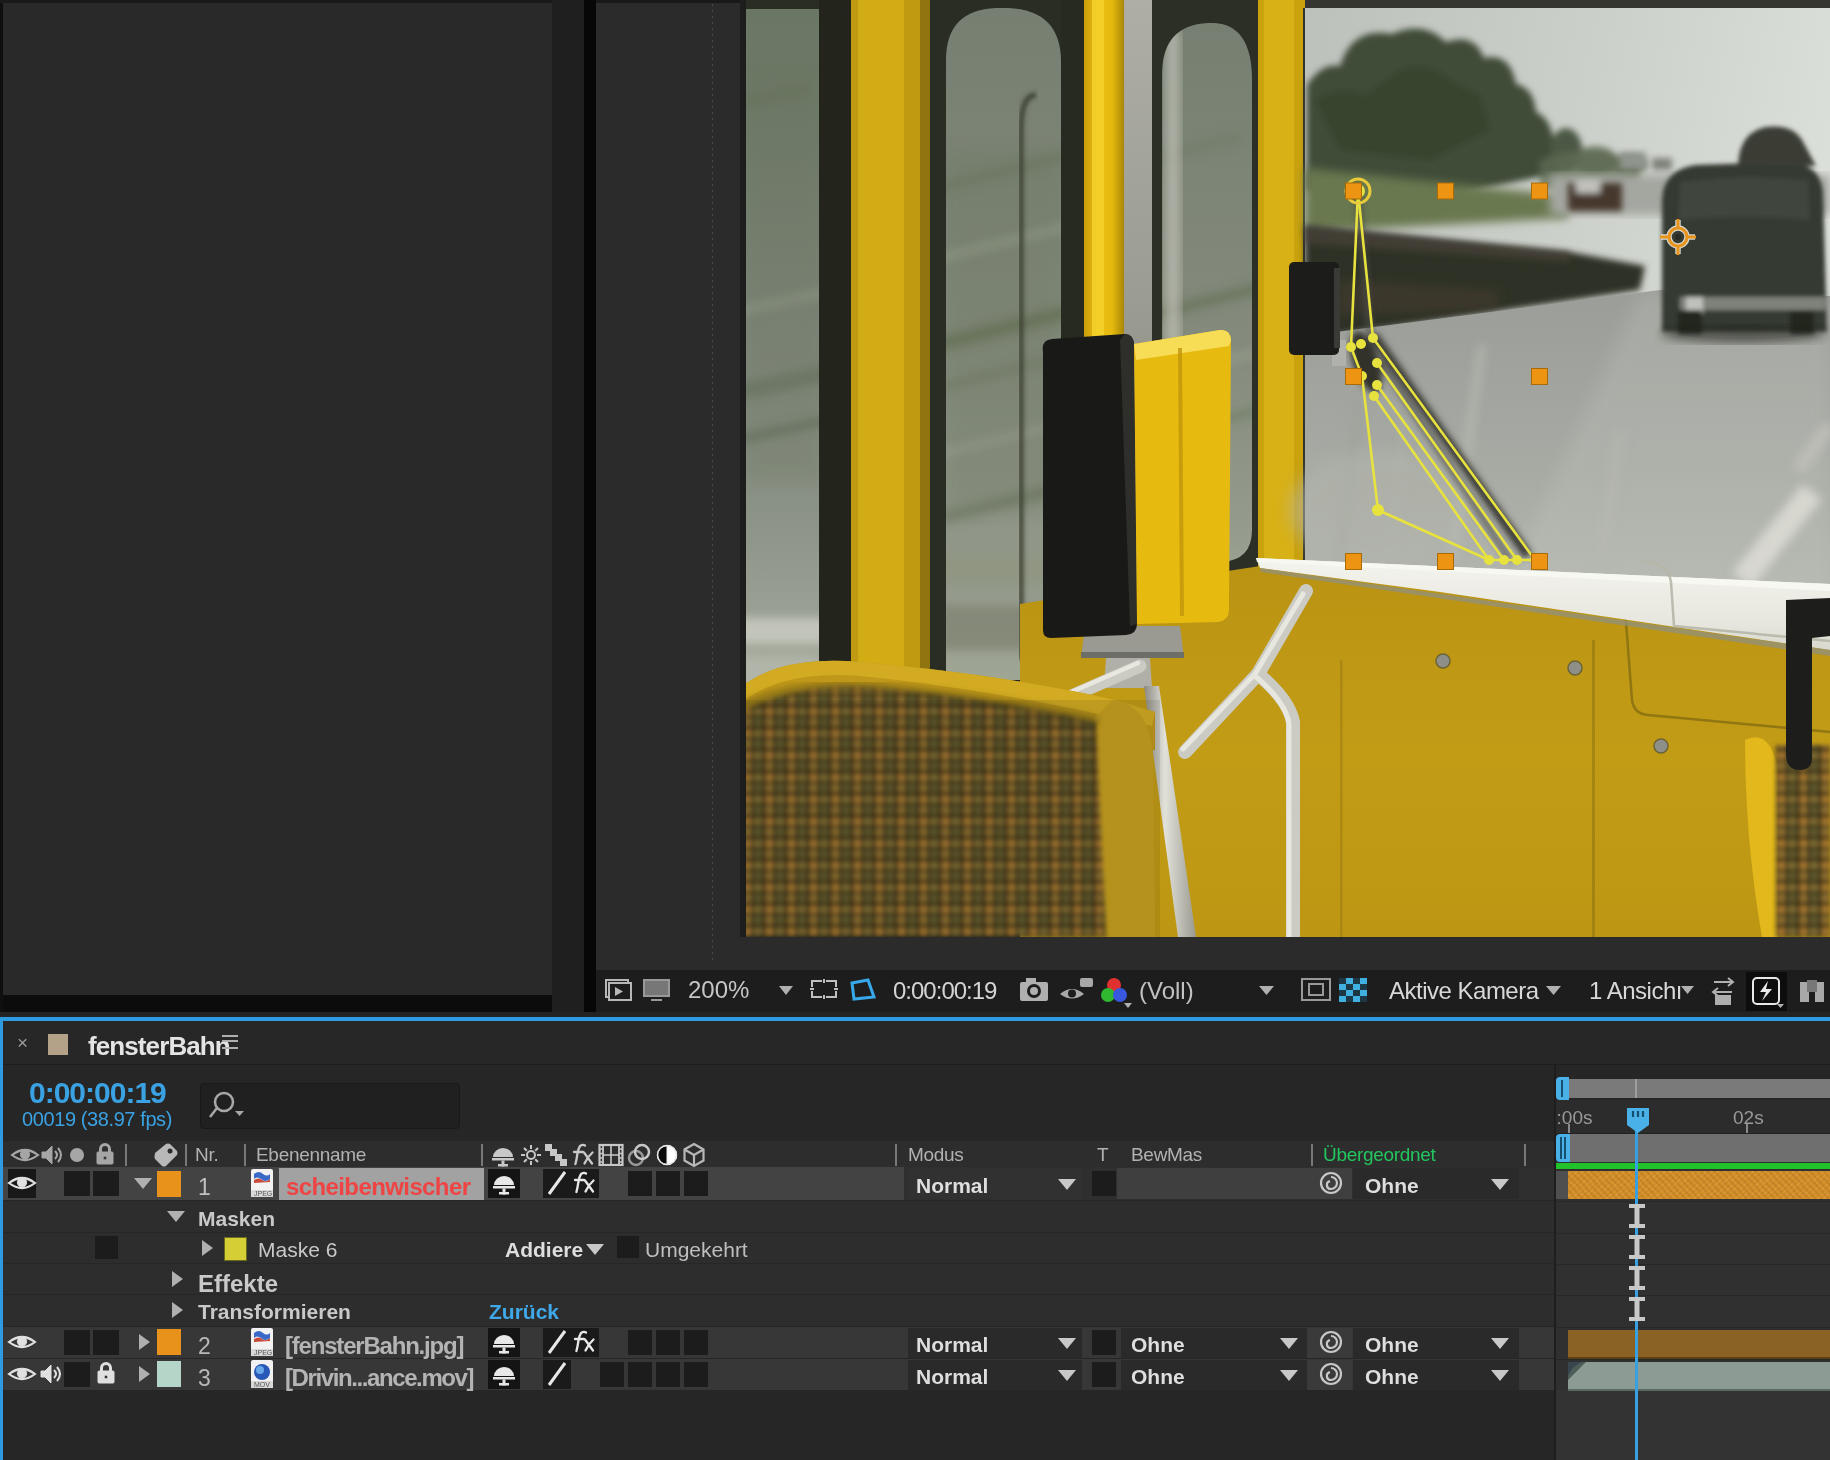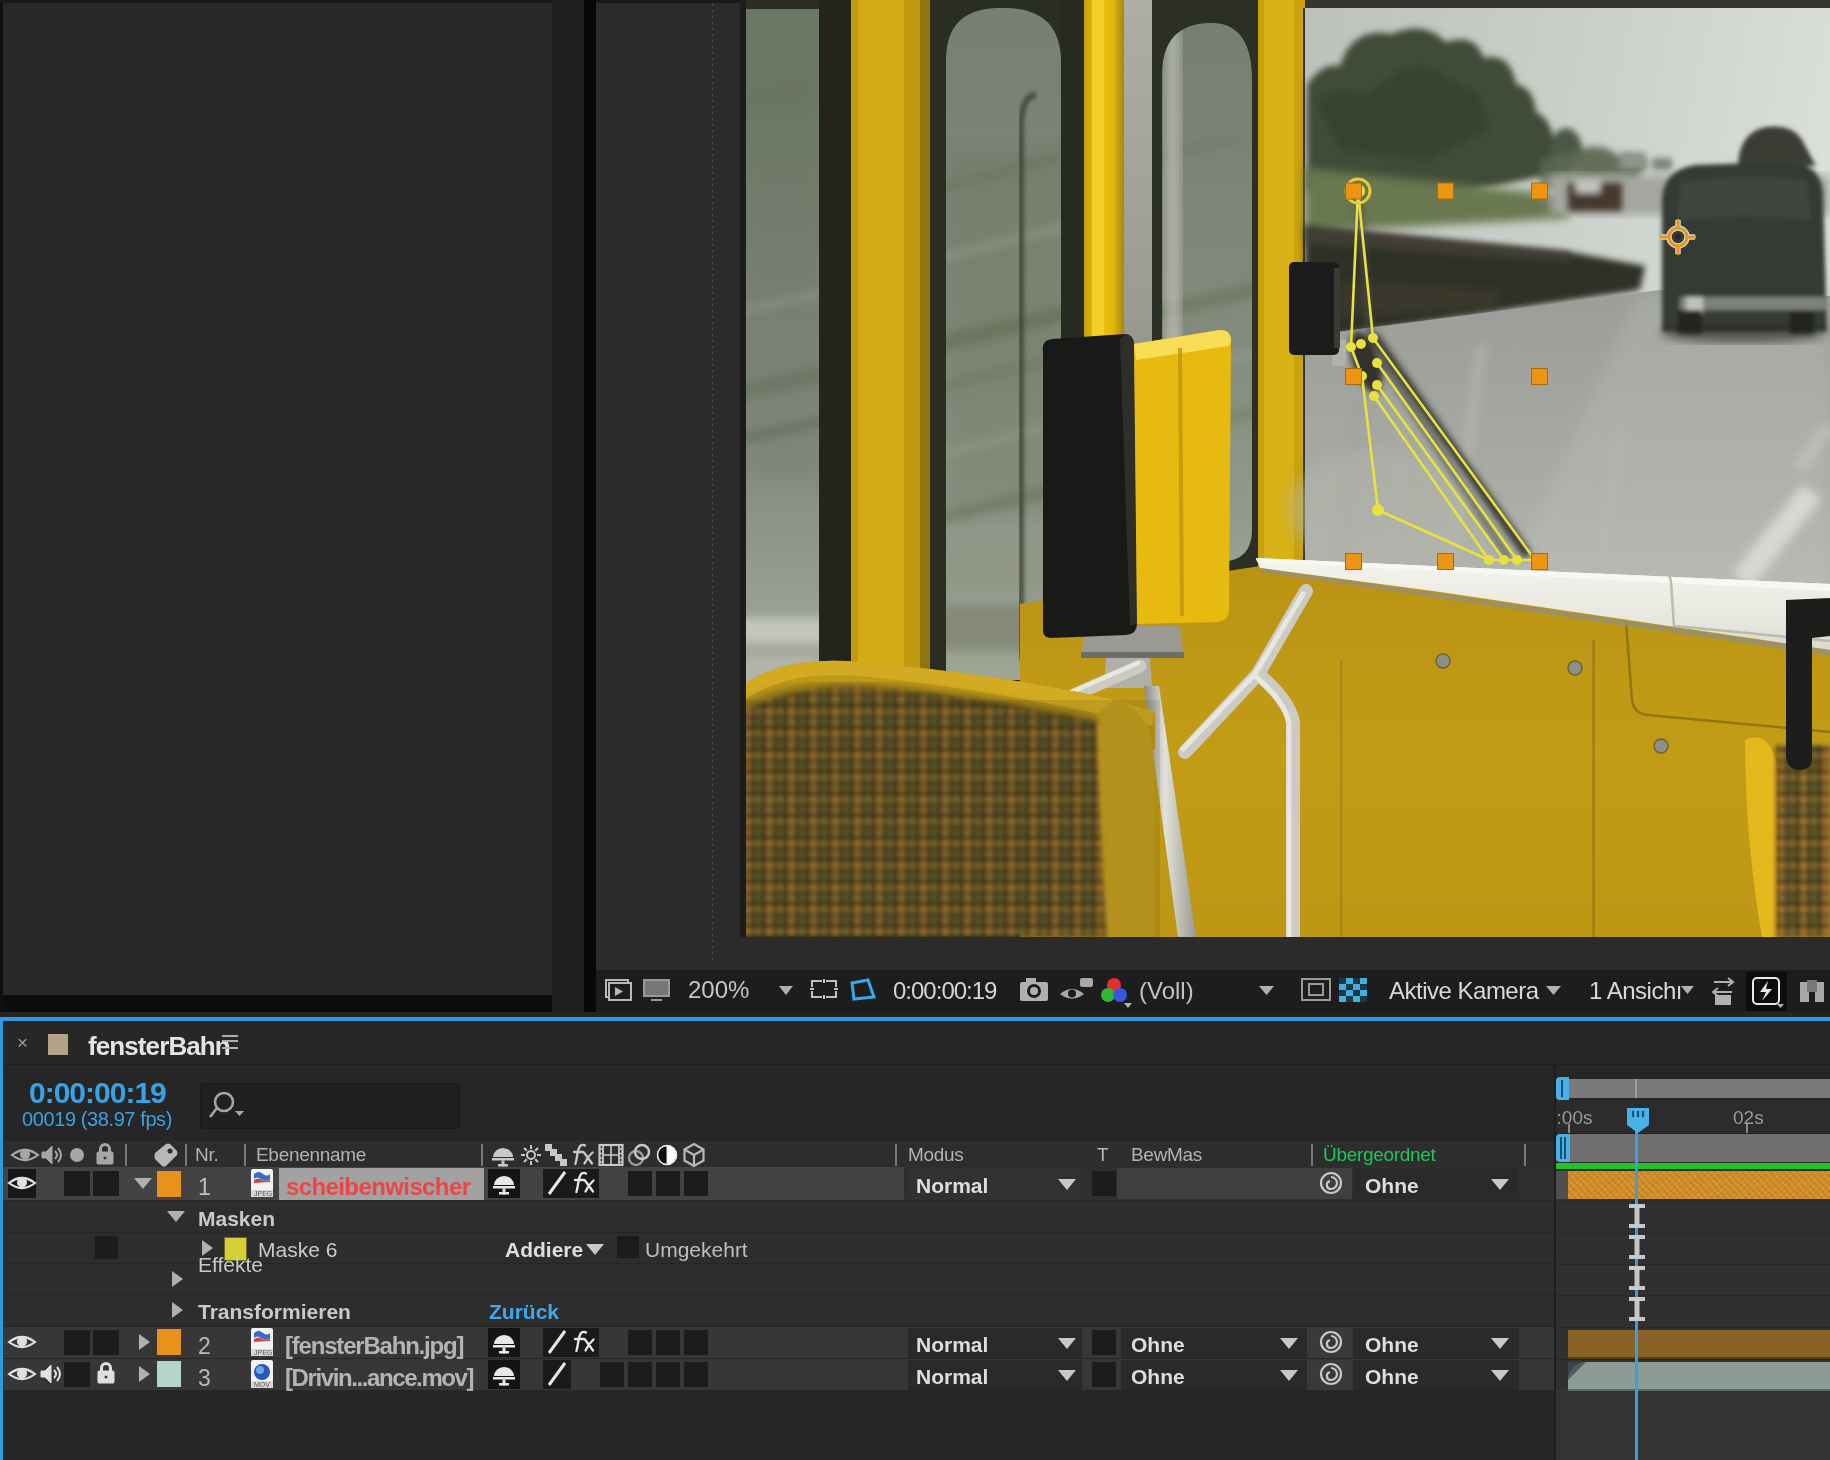--- a/index.html
+++ b/index.html
@@ -499,21 +499,21 @@
 
   <div class="abs" style="left:3px;top:212px;width:1553px;height:30px;background:#2d2d2d;"></div>
   <div class="abs" style="left:95px;top:215px;width:23px;height:23px;background:#1c1c1c;"></div>
   <div class="abs" style="left:224px;top:216px;width:21px;height:22px;background:#d6ce35;border:1px solid #6a6a20;"></div>
   <div class="abs" style="left:258px;top:217px;font-size:21px;color:#c9c9c9;">Maske 6</div>
   <div class="abs" style="left:505px;top:217px;font-size:21px;font-weight:bold;color:#dedede;">Addiere</div>
   <div class="abs" style="left:617px;top:215px;width:22px;height:22px;background:#1c1c1c;"></div>
   <div class="abs" style="left:645px;top:217px;font-size:21px;color:#bebebe;">Umgekehrt</div>
 
   <div class="abs" style="left:3px;top:243px;width:1553px;height:30px;background:#2d2d2d;"></div>
-  <div class="abs" style="left:198px;top:232px;font-size:21px;font-weight:normal;color:#c9c9c9;">Effekte</div>
+  <div class="abs" style="left:198px;top:249px;font-size:24px;font-weight:bold;color:#c9c9c9;">Effekte</div>
 
   <div class="abs" style="left:3px;top:274px;width:1553px;height:31px;background:#2d2d2d;"></div>
   <div class="abs" style="left:198px;top:279px;font-size:21px;font-weight:bold;color:#c9c9c9;">Transformieren</div>
   <div class="abs" style="left:489px;top:279px;font-size:21px;font-weight:bold;color:#3fa8e8;">Zurück</div>
 
   <div class="abs" style="left:3px;top:306px;width:1553px;height:31px;background:#373737;"></div>
   <div class="abs" style="left:64px;top:309px;width:26px;height:25px;background:#1c1c1c;"></div>
   <div class="abs" style="left:93px;top:309px;width:26px;height:25px;background:#1c1c1c;"></div>
   <div class="abs" style="left:157px;top:308px;width:24px;height:26px;background:#e8921c;"></div>
   <div class="abs" style="left:198px;top:312px;font-size:23px;color:#b8b8b8;">2</div>

